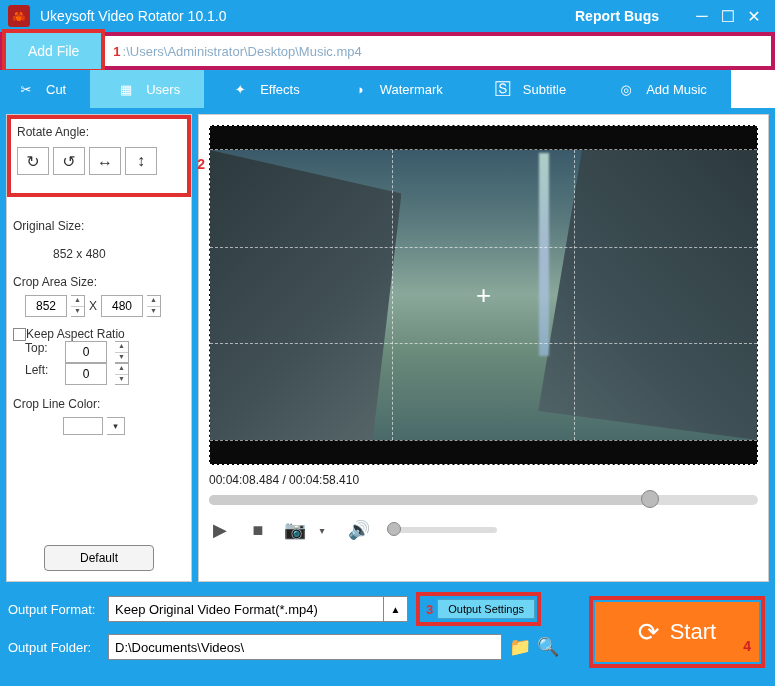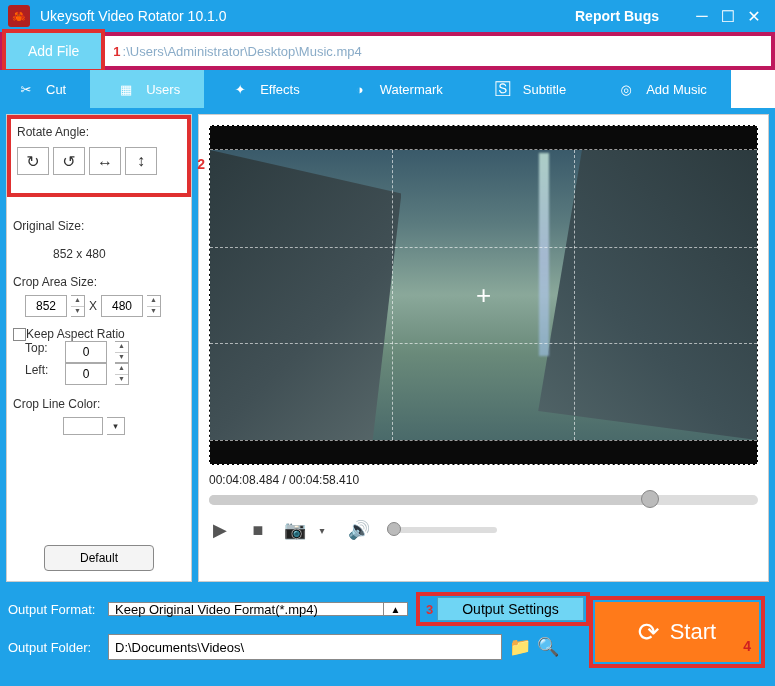--- a/index.html
+++ b/index.html
@@ -69,24 +69,24 @@
 .slider .knob { position: absolute; right: 18%; top: -5px; width: 18px; height: 18px; background: #bbb; border: 1px solid #888; border-radius: 50%; cursor: pointer; }
 .controls { display: flex; align-items: center; gap: 16px; margin-top: 14px; }
 .cbtn { width: 22px; height: 22px; color: #555; cursor: pointer; display: inline-flex; align-items: center; justify-content: center; font-size: 18px; }
 .vol { width: 110px; height: 6px; background: #ddd; border-radius: 3px; position: relative; }
 .vol .vknob { position: absolute; left: 0; top: -5px; width: 14px; height: 14px; background: #bbb; border: 1px solid #888; border-radius: 50%; cursor: pointer; }
 
 .bottom { padding: 4px 8px 10px 8px; color: #fff; font-size: 13px; }
 .forcerow { display: flex; align-items: center; gap: 6px; margin-left: 96px; margin-bottom: 6px; }
 .row { display: flex; align-items: center; gap: 8px; margin-bottom: 8px; }
 .row .lbl { width: 92px; text-align: left; }
-.combo { flex: 0 0 300px; height: 14px; background: #fff; color: #000; border: 1px solid #888; display: flex; align-items: center; padding: 0 6px; font-size: 13px; position: relative; }
+.combo { flex: 0 0 300px; height: 26px; background: #fff; color: #000; border: 1px solid #888; display: flex; align-items: center; padding: 0 6px; font-size: 13px; position: relative; }
 .combo .carr { position: absolute; right: 0; top: 0; bottom: 0; width: 24px; border-left: 1px solid #888; display: flex; align-items: center; justify-content: center; cursor: pointer; font-size: 10px; }
 .outsettings-wrap { border: 4px solid #e03030; padding: 0 2px; display: flex; align-items: center; height: 34px; }
-.outsettings { background: #6fd5f4; color: #000; border: 1px solid #4aa0c0; padding: 3px 24px; font-size: 14px; cursor: pointer; }
+.outsettings { background: #6fd5f4; color: #000; border: 1px solid #4aa0c0; padding: 3px 10px; font-size: 11px; cursor: pointer; }
 .ann3 { color: #e03030; font-weight: bold; margin: 0 4px; }
 .startwrap { border: 4px solid #e03030; margin-left: auto; padding: 2px; height: 72px; width: 176px; display: flex; }
 .startbtn { flex: 1; background: #ff7a1a; color: #fff; font-size: 22px; border: none; cursor: pointer; display: flex; align-items: center; justify-content: center; gap: 10px; position: relative; }
 .startbtn .ann4 { position: absolute; right: 8px; bottom: 8px; color: #d02020; font-weight: bold; font-size: 14px; }
 .folderpath { flex: 0 0 394px; height: 26px; background: #fff; color: #000; border: 1px solid #888; display: flex; align-items: center; padding: 0 6px; font-size: 13px; }
 .ficons { display: flex; gap: 6px; }
 .ficons .fic { width: 22px; height: 22px; cursor: pointer; display: inline-flex; align-items: center; justify-content: center; color: #1f82c8; font-size: 18px; }
 .rightstack { display: flex; flex-direction: column; margin-left: auto; position: absolute; right: 10px; bottom: 10px; }
 .botwrap { position: relative; }
 </style>

